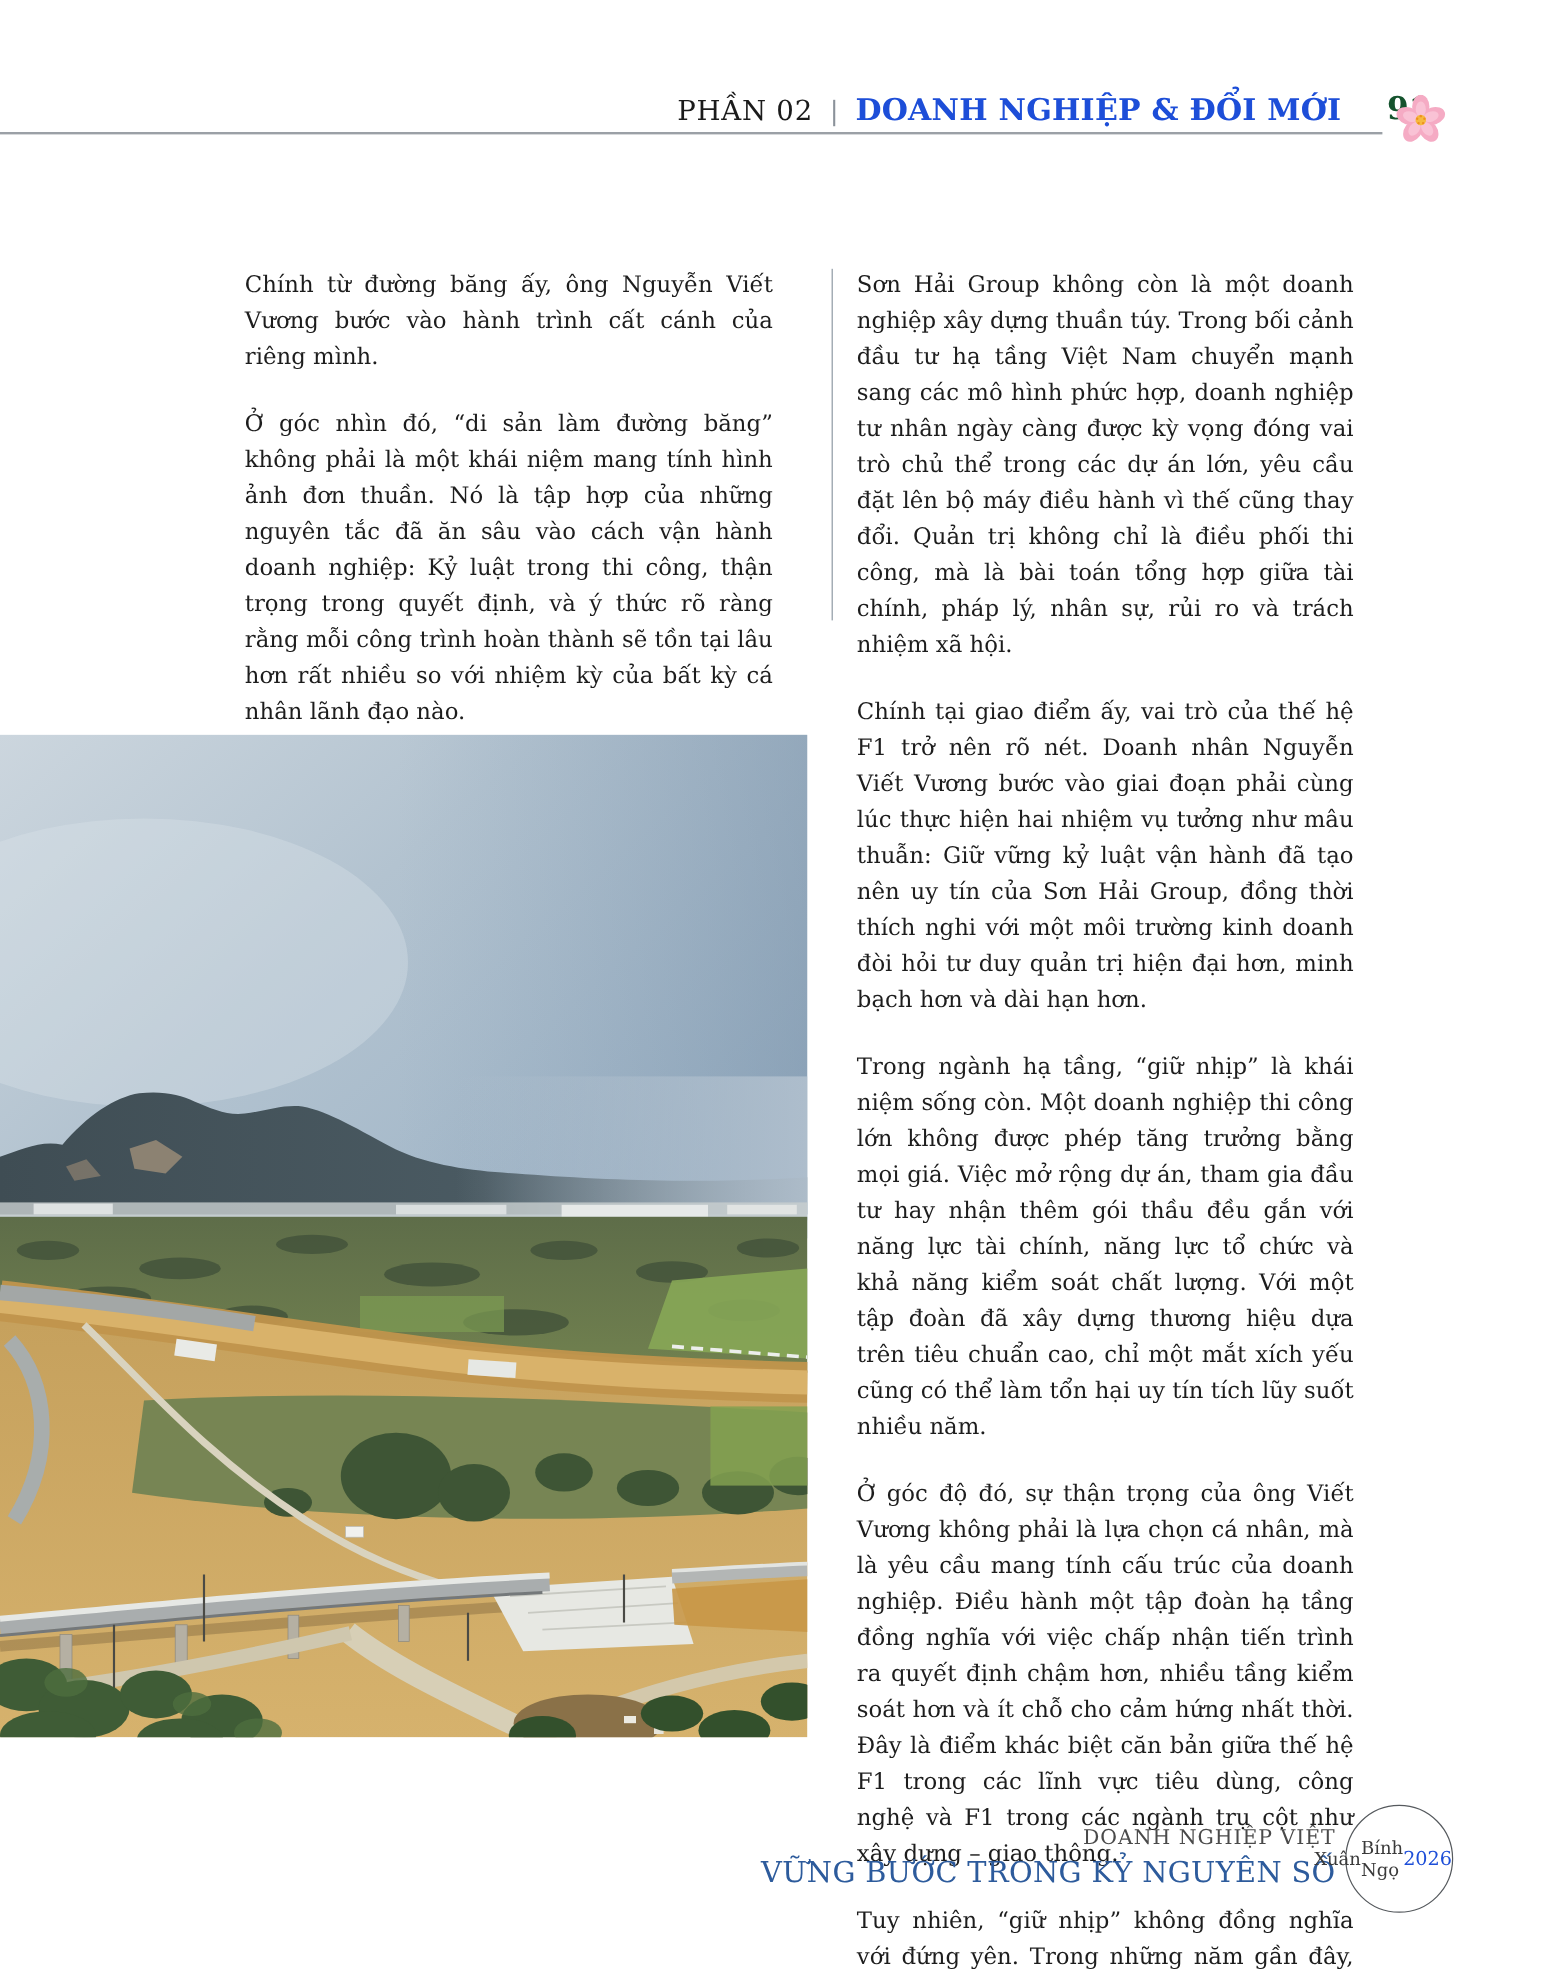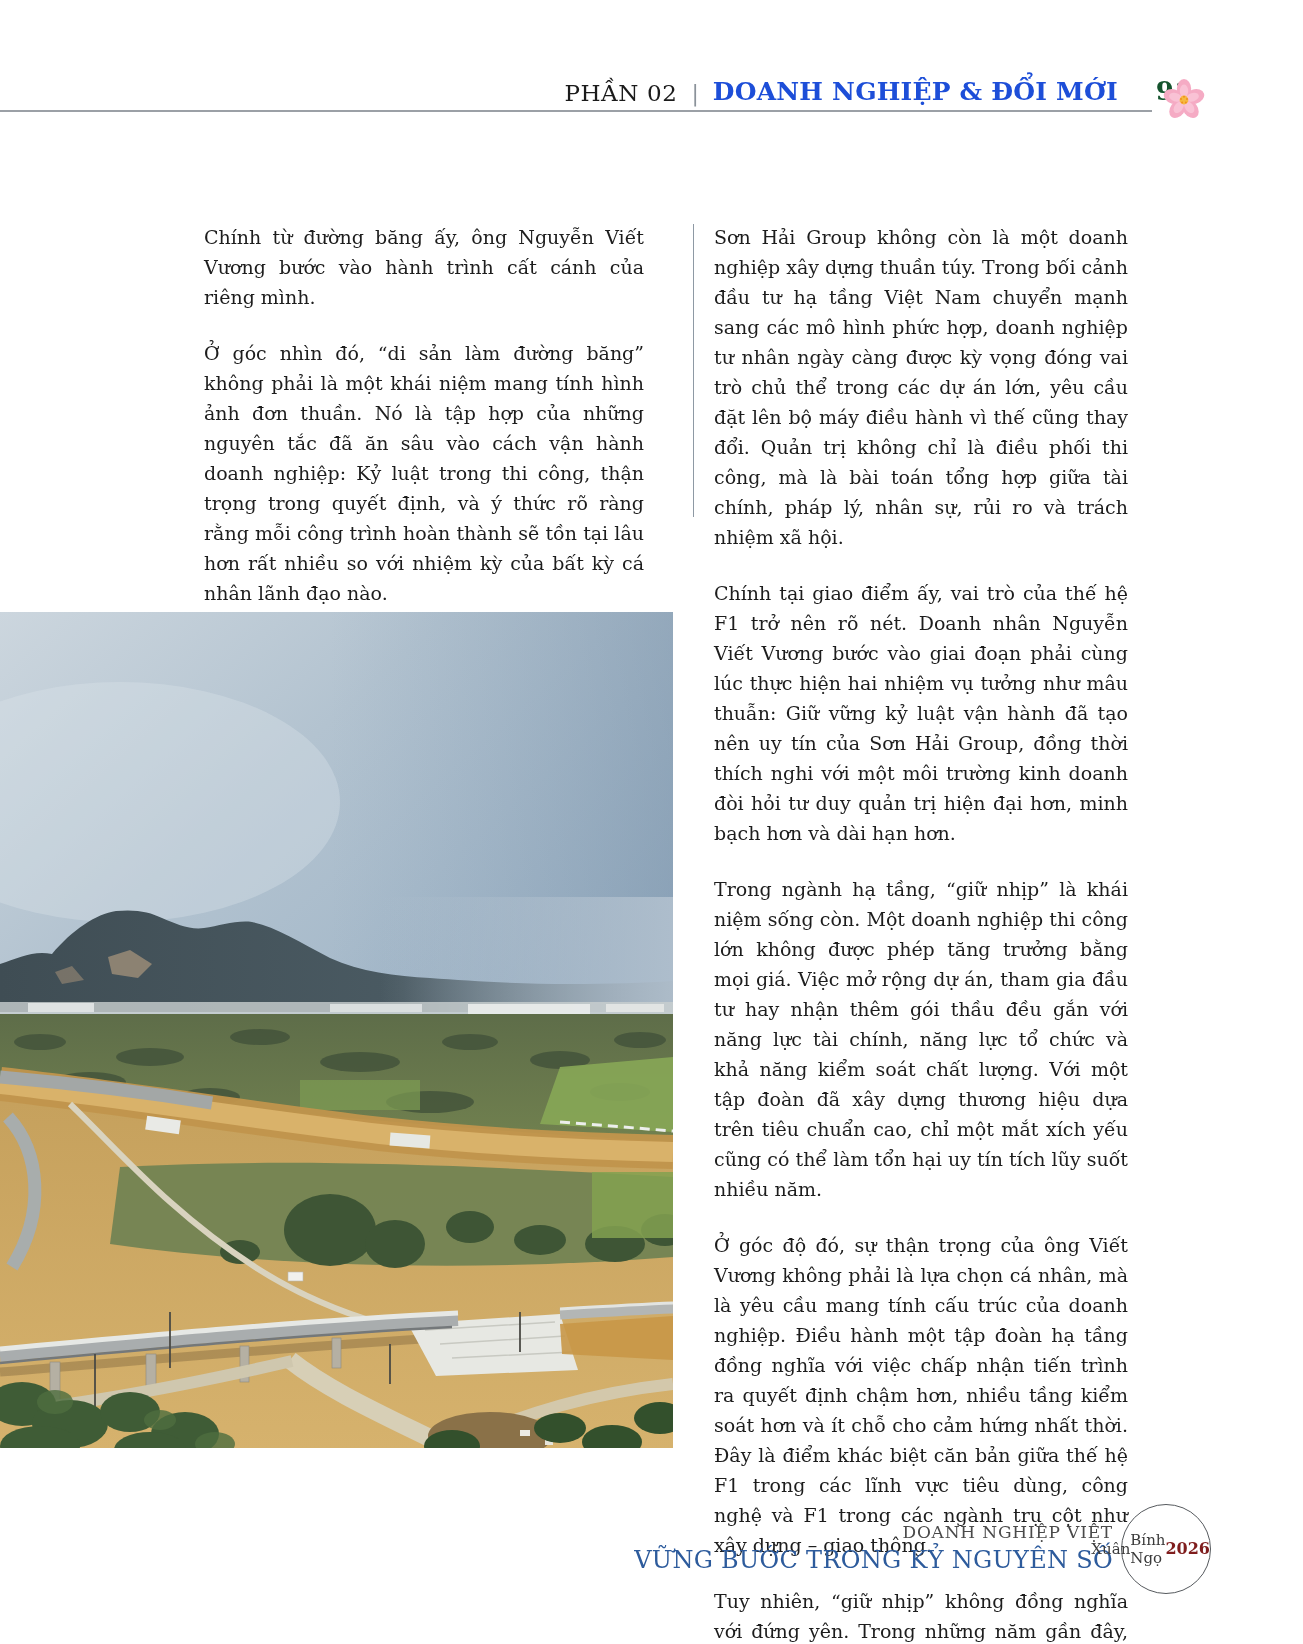--- a/index.html
+++ b/index.html
@@ -42,21 +42,21 @@
   }
   .footer-line1{font-size:17px;color:#4a4a4a;letter-spacing:.8px;margin-bottom:4px;}
   .footer-line2{font-size:24px;color:#2d5b9c;letter-spacing:.3px;text-align:center;}
   .stamp{
     position:absolute;left:1121px;top:1504px;width:90px;height:90px;
     border:1.4px solid #565a5e;border-radius:50%;
     display:flex;flex-direction:row;justify-content:flex-end;align-items:center;
     box-sizing:border-box;background:#ffffff;
   }
   .stamp-line{font-size:15px;color:#3a3a3a;line-height:18px;}
-  .stamp-year{font-size:16px;font-weight:bold;color:#7f1d1d;line-height:20px;}
+  .stamp-year{font-size:16px;font-weight:normal;color:#1d4ed8;line-height:20px;}
 </style>
 </head>
 <body>
 
 <div class="page">
 
   <div class="header-row">
     <span class="header-section">PHẦN 02</span>
     <span class="header-sep">|</span>
     <span class="header-title">DOANH NGHIỆP &amp; ĐỔI MỚI</span>

